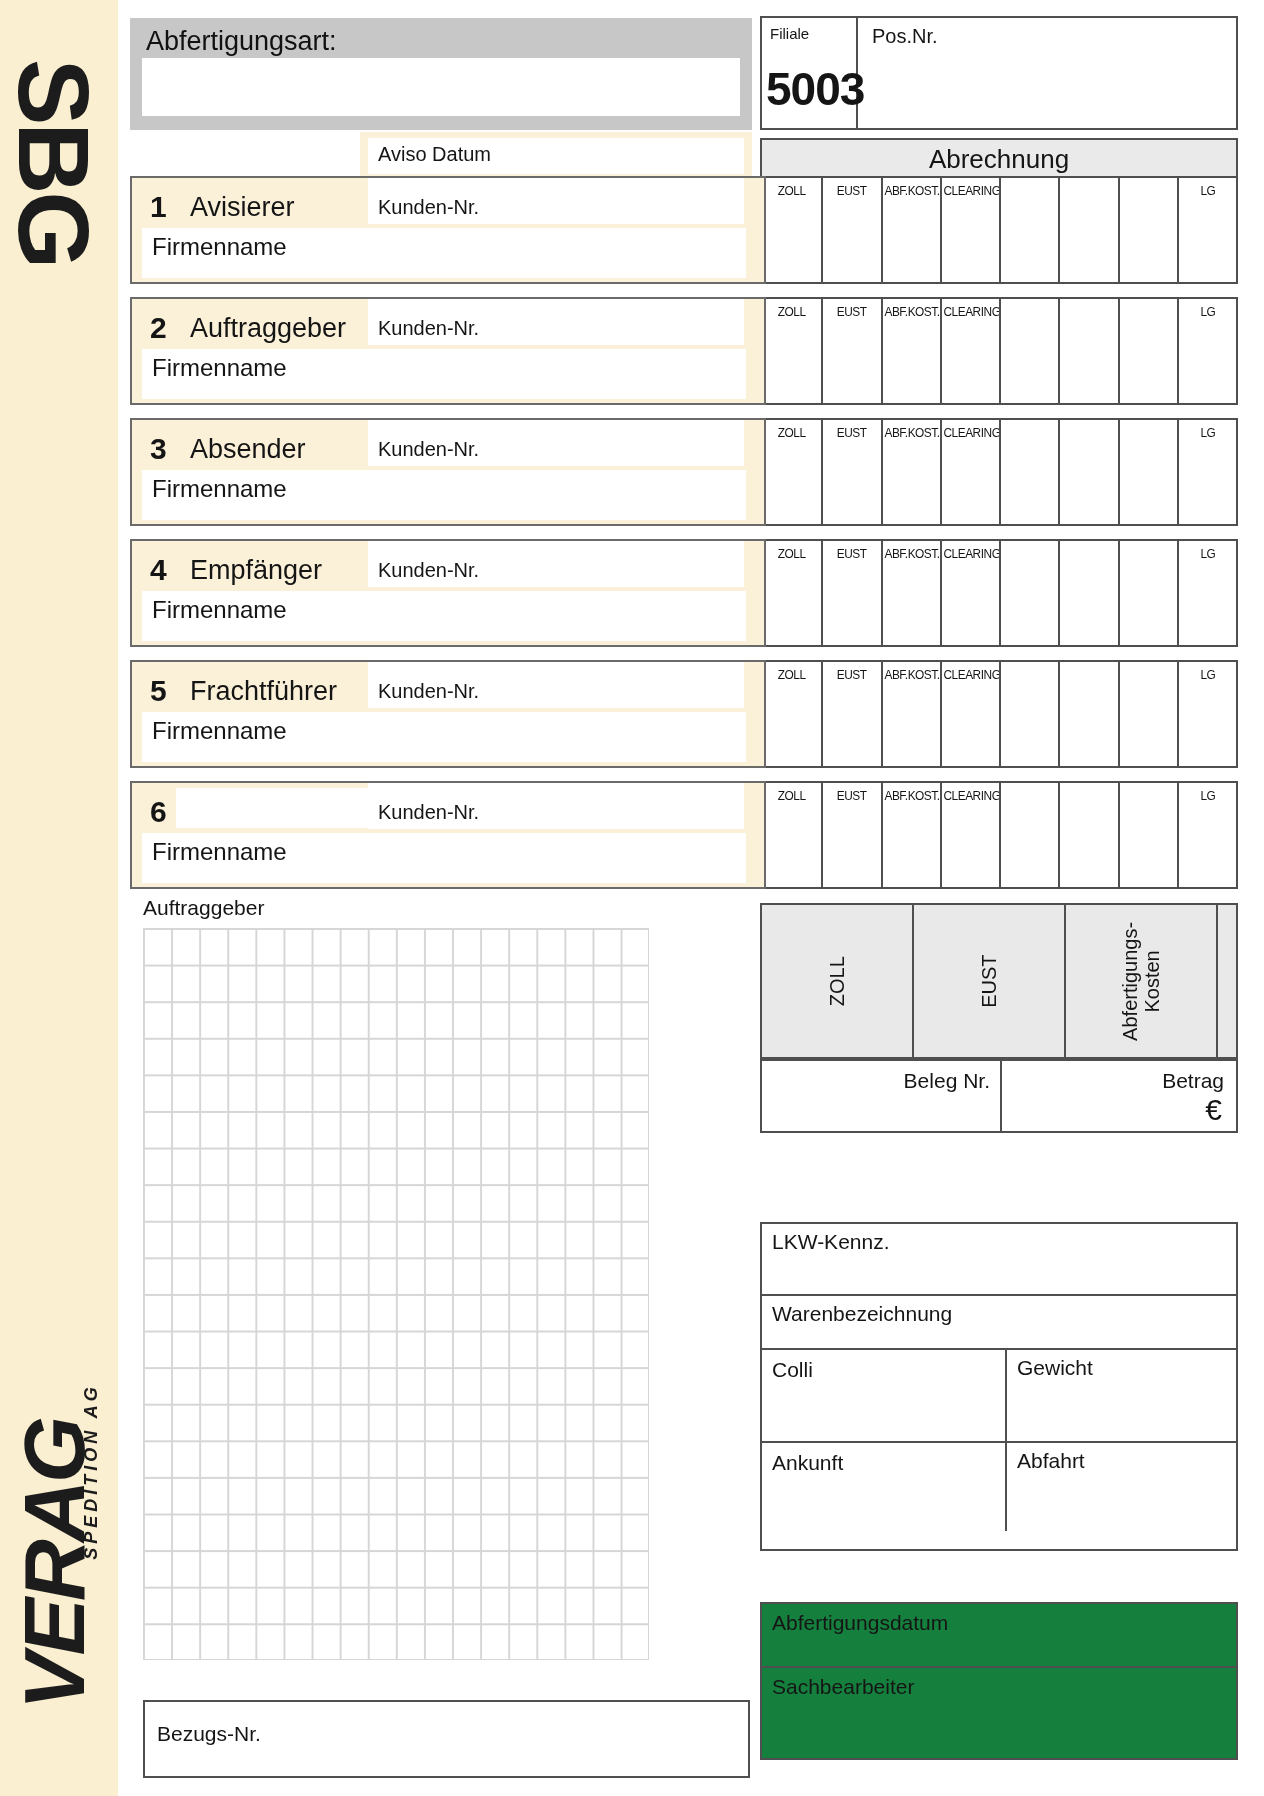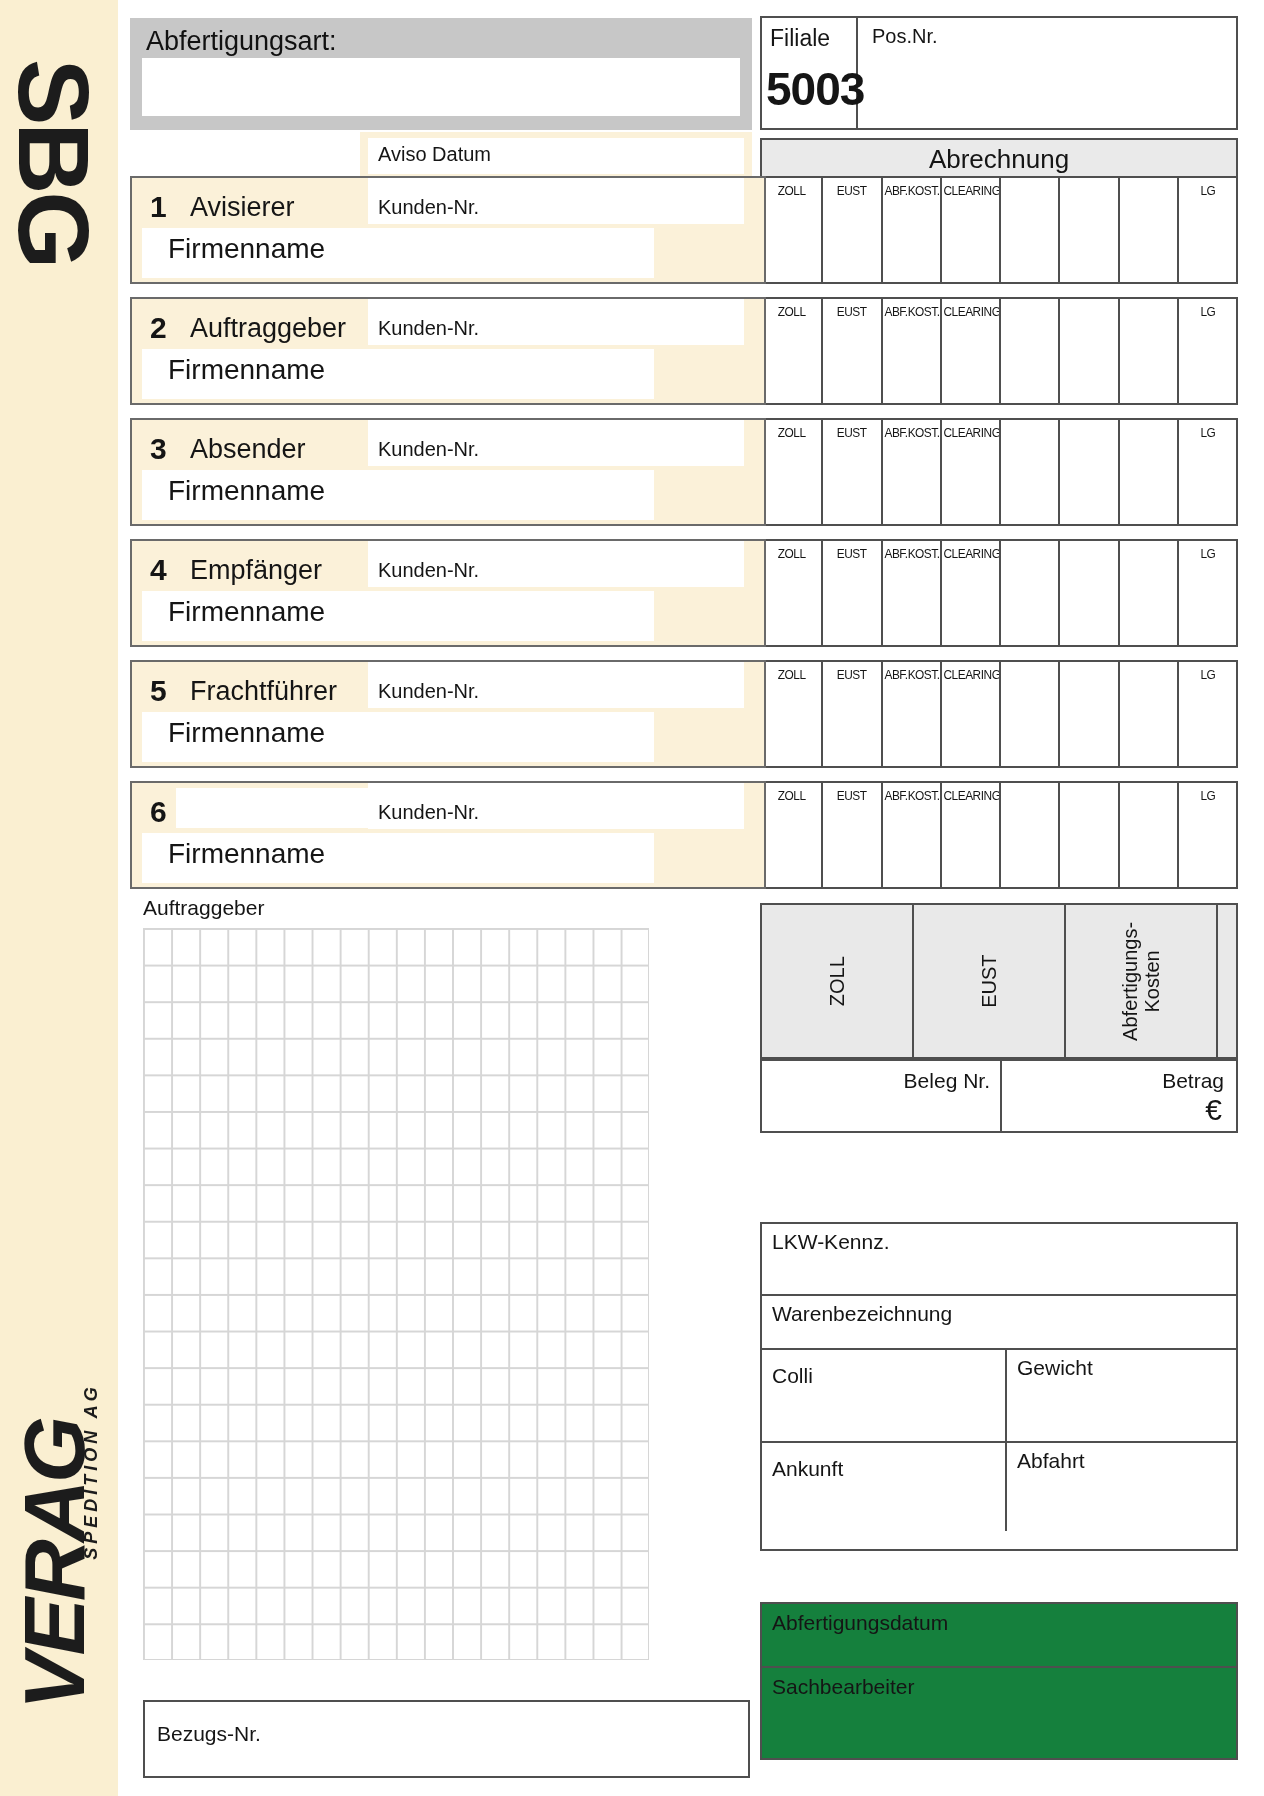--- a/index.html
+++ b/index.html
@@ -20,21 +20,21 @@
   #logo-sped span { transform: rotate(-90deg); font-size: 18px; font-weight: bold; font-style: italic; letter-spacing: 4px; color: #1c1c1c; width: 230px; text-align: center; }
 
   
   .graybox { left: 130px; top: 18px; width: 622px; height: 112px; background: #C7C7C7; }
   .graybox .glabel { position: absolute; left: 16px; top: 8px; font-size: 27px; color: #111; }
   .graybox .ginput { position: absolute; left: 12px; top: 40px; width: 598px; height: 58px; background: #fff; }
 
   
   .filiale-box { left: 760px; top: 16px; width: 478px; height: 114px; border: 2.5px solid #4f4f4f; background: #fff; }
   .filiale-cell { position: absolute; left: 0; top: 0; width: 96px; height: 100%; border-right: 2.5px solid #4f4f4f; }
-  .filiale-cell .flabel { position: absolute; left: 8px; top: 7px; font-size: 23px; text-align: right; }
+  .filiale-cell .flabel { position: absolute; left: 8px; top: 7px; font-size: 15px; text-align: right; }
   .filiale-cell .fvalue { position: absolute; left: 4px; bottom: 12px; font-size: 46px; font-weight: bold; letter-spacing: -1px; }
   .posnr-label { position: absolute; left: 110px; top: 7px; font-size: 20px; }
 
   
   .abr-title { left: 760px; top: 138px; width: 478px; height: 42px; background: #EAEAEA; border: 2.5px solid #4f4f4f;
                display: flex; align-items: center; justify-content: center; font-size: 26px; }
   .abr-row { position: absolute; left: 760px; width: 478px; height: 108px; border: 2.5px solid #4f4f4f; background: #fff;
              display: grid; grid-template-columns: repeat(8, 1fr); }
   .abr-cell { border-left: 2px solid #4f4f4f; text-align: center; padding-top: 3px; overflow: hidden; }
   .abr-cell:first-child { border-left: none; }
@@ -51,38 +51,38 @@
   .betrag-cell { position: absolute; left: 242px; right: 0; top: 0; height: 100%; padding: 8px 12px; font-size: 21px; }
   .euro { position: absolute; right: 14px; bottom: 4px; font-size: 30px; }
 
   
   .lkw-box { left: 760px; top: 1222px; width: 478px; height: 329px; border: 2.5px solid #4f4f4f; background: #fff; }
   .lkw-r { position: relative; width: 100%; padding: 6px 10px; font-size: 21px; }
   .lkw-r1 { height: 72px; border-bottom: 2.5px solid #4f4f4f; }
   .lkw-r2 { height: 54px; border-bottom: 2.5px solid #4f4f4f; }
   .lkw-r3 { height: 93px; border-bottom: 2.5px solid #4f4f4f; padding: 0; }
   .lkw-r4 { height: 88px; padding: 0; }
-  .half-l { position: absolute; left: 0; top: 0; width: 245px; height: 100%; border-right: 2.5px solid #4f4f4f; padding: 14px 10px; }
+  .half-l { position: absolute; left: 0; top: 0; width: 245px; height: 100%; border-right: 2.5px solid #4f4f4f; padding: 8px 10px; }
   .half-r { position: absolute; left: 245px; right: 0; top: 0; height: 100%; padding: 6px 10px; }
 
   
   .abf-box { left: 760px; top: 1602px; width: 478px; height: 158px; border: 2.5px solid #4f4f4f; background: #15803d; }
   .abf-r1 { height: 64px; border-bottom: 2.5px solid #4f4f4f; padding: 7px 10px; font-size: 21px; }
   .abf-r2 { height: 108px; padding: 7px 10px; font-size: 21px; }
 
   
   .aviso-band { left: 360px; top: 132px; width: 392px; height: 46px; background: #FBF1D9; }
   .aviso-input { position: absolute; left: 8px; top: 6px; width: 376px; height: 36px; background: #fff; padding: 5px 10px; font-size: 20px; }
 
   
   .section { left: 130px; width: 636px; height: 108px; border: 2.5px solid #6a6a6a; background: #FBF1D9; }
   .sec-num { position: absolute; left: 18px; top: 12px; font-size: 30px; font-weight: bold; }
   .sec-title { position: absolute; left: 58px; top: 14px; font-size: 27px; }
   .kunden { position: absolute; left: 236px; top: 0; width: 376px; height: 46px; background: #fff; padding: 18px 10px; font-size: 20px; }
-  .firma { position: absolute; left: 10px; top: 50px; width: 512px; height: 50px; background: #fff; padding: 5px 26px; font-size: 28px; }
+  .firma { position: absolute; left: 10px; top: 50px; width: 604px; height: 50px; background: #fff; padding: 5px 10px; font-size: 24px; }
   .custom-field { position: absolute; left: 44px; top: 5px; width: 226px; height: 40px; background: #fff; }
 
   
   .anm-label { left: 143px; top: 896px; font-size: 21px; }
   .note-grid { left: 143px; top: 928px; width: 506px; height: 732px;
     background-image: linear-gradient(to right, #d6d6d6 1.8px, transparent 1.8px),
                       linear-gradient(to bottom, #d6d6d6 1.8px, transparent 1.8px);
     background-size: 28.1px 36.6px;
     border-right: 1.8px solid #d6d6d6; border-bottom: 1.8px solid #d6d6d6; background-color: #fff; }
 

